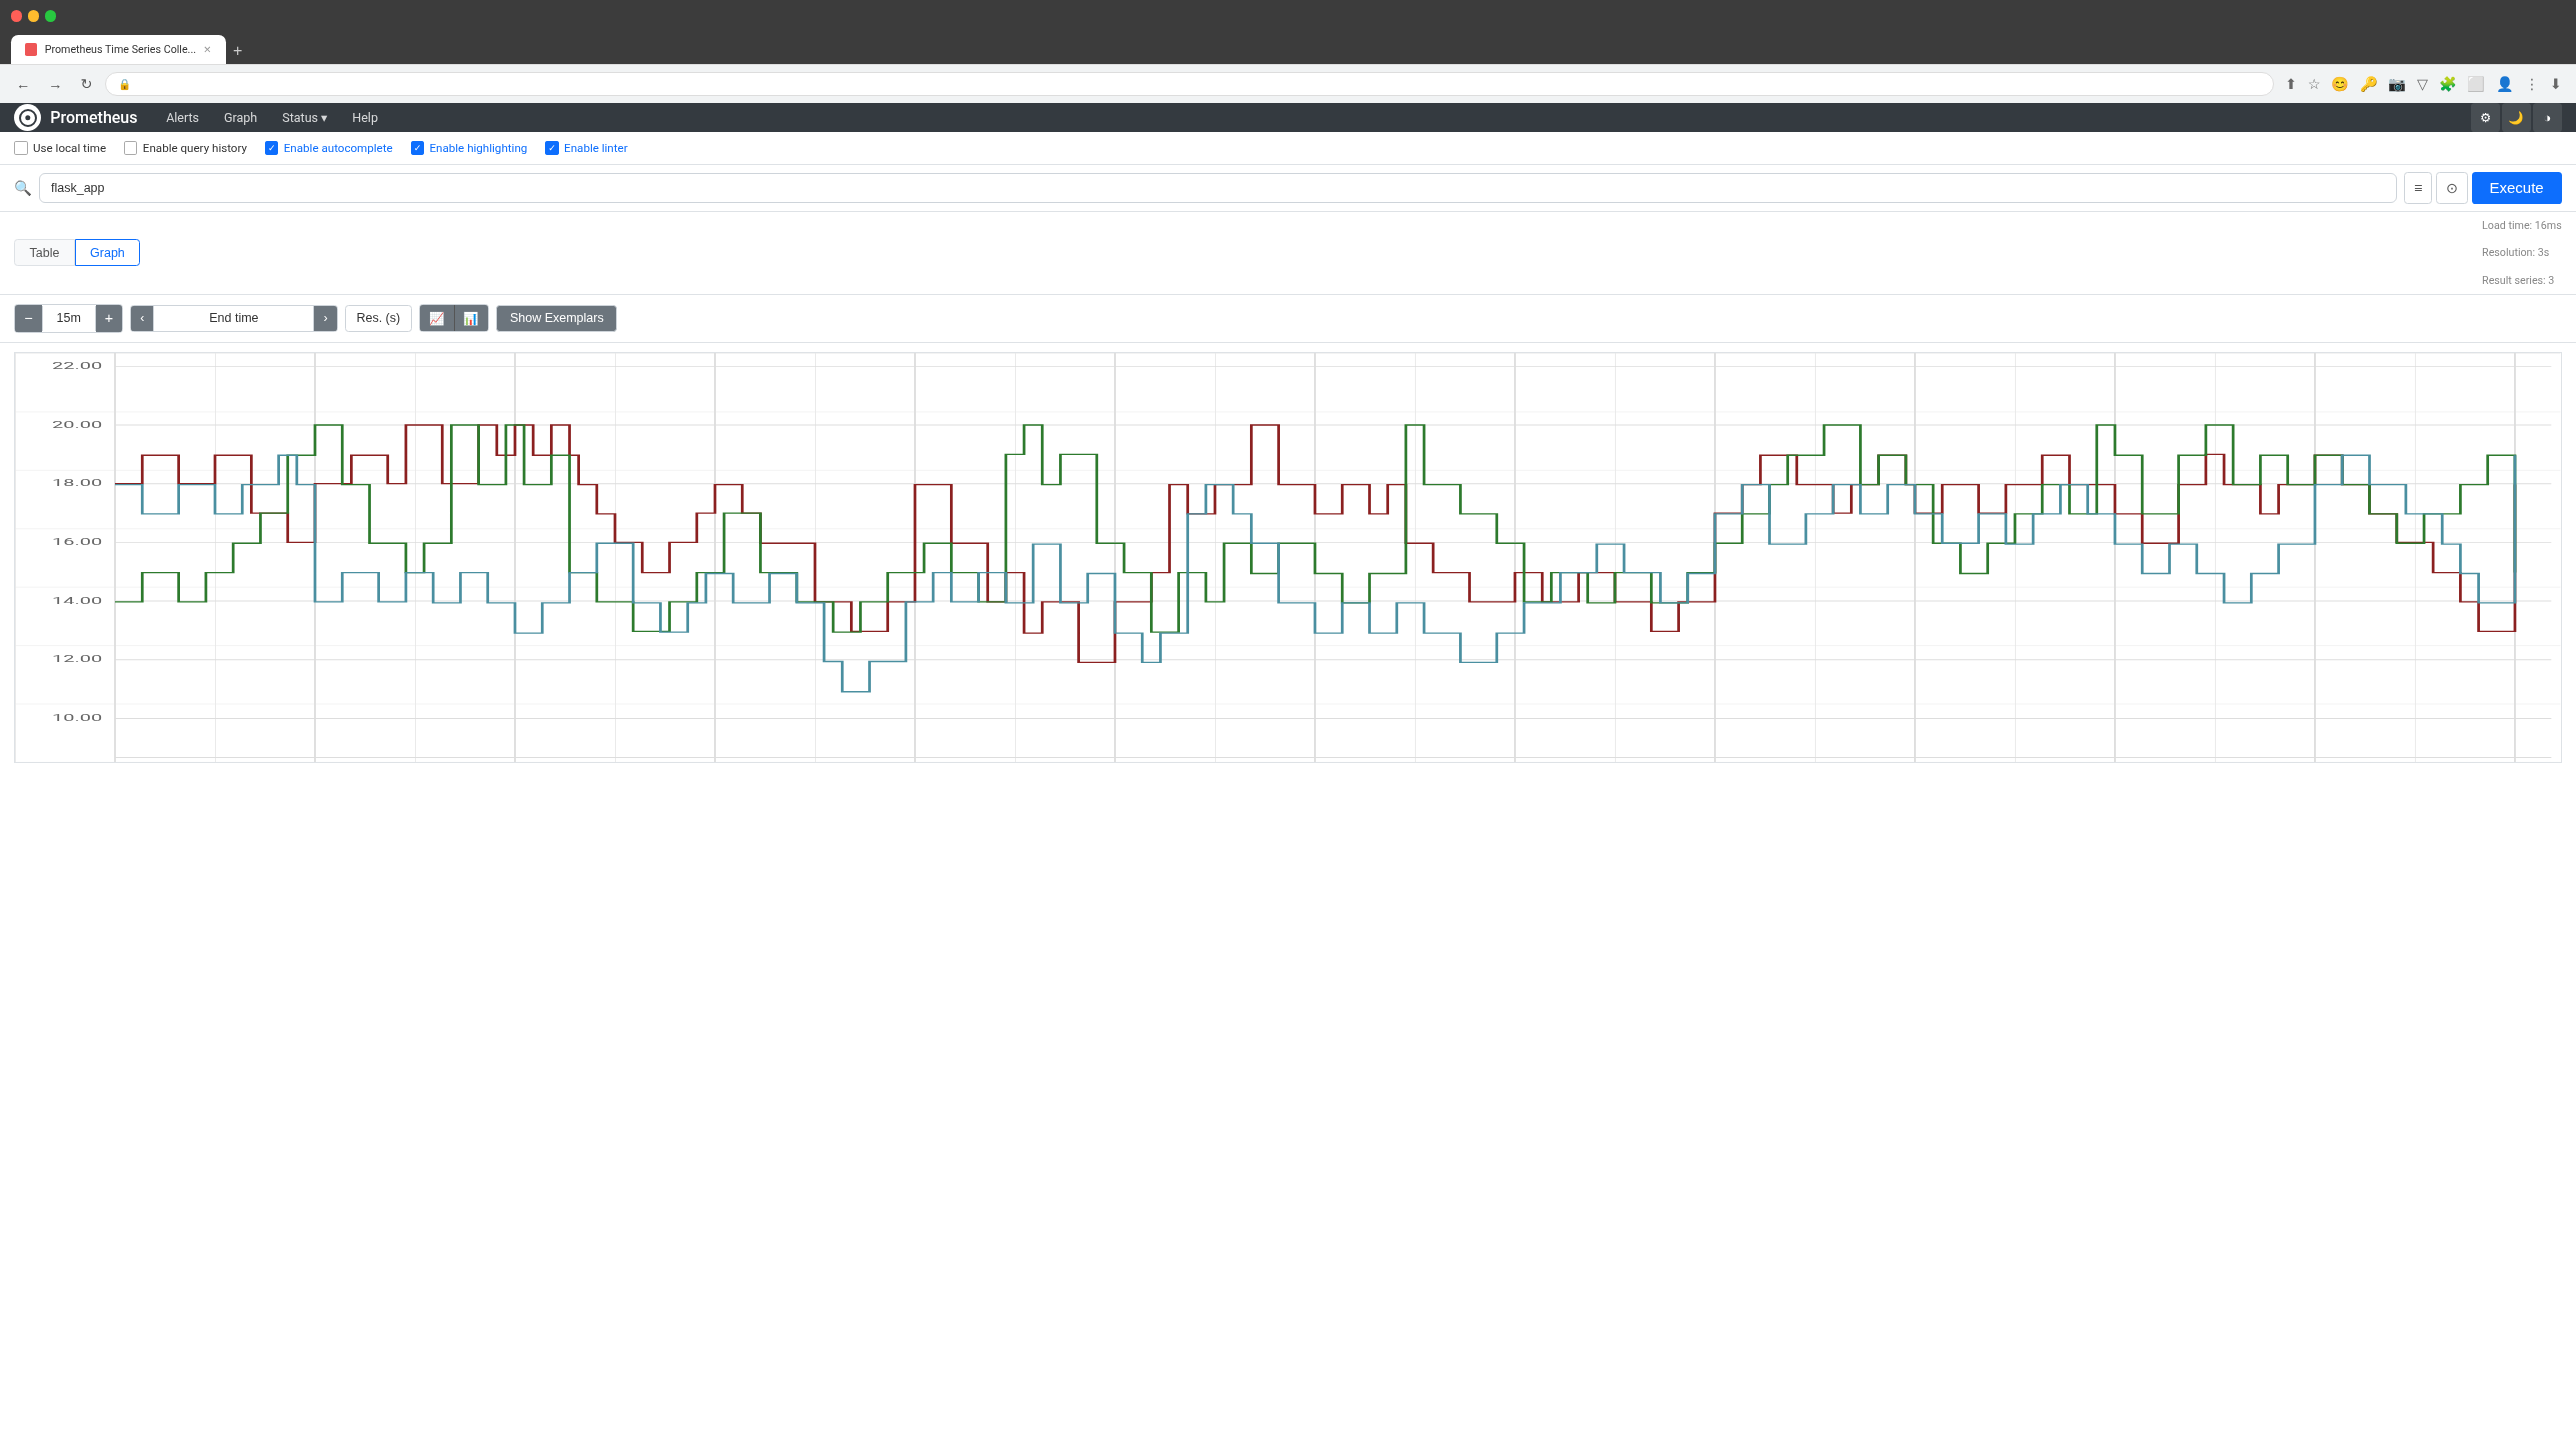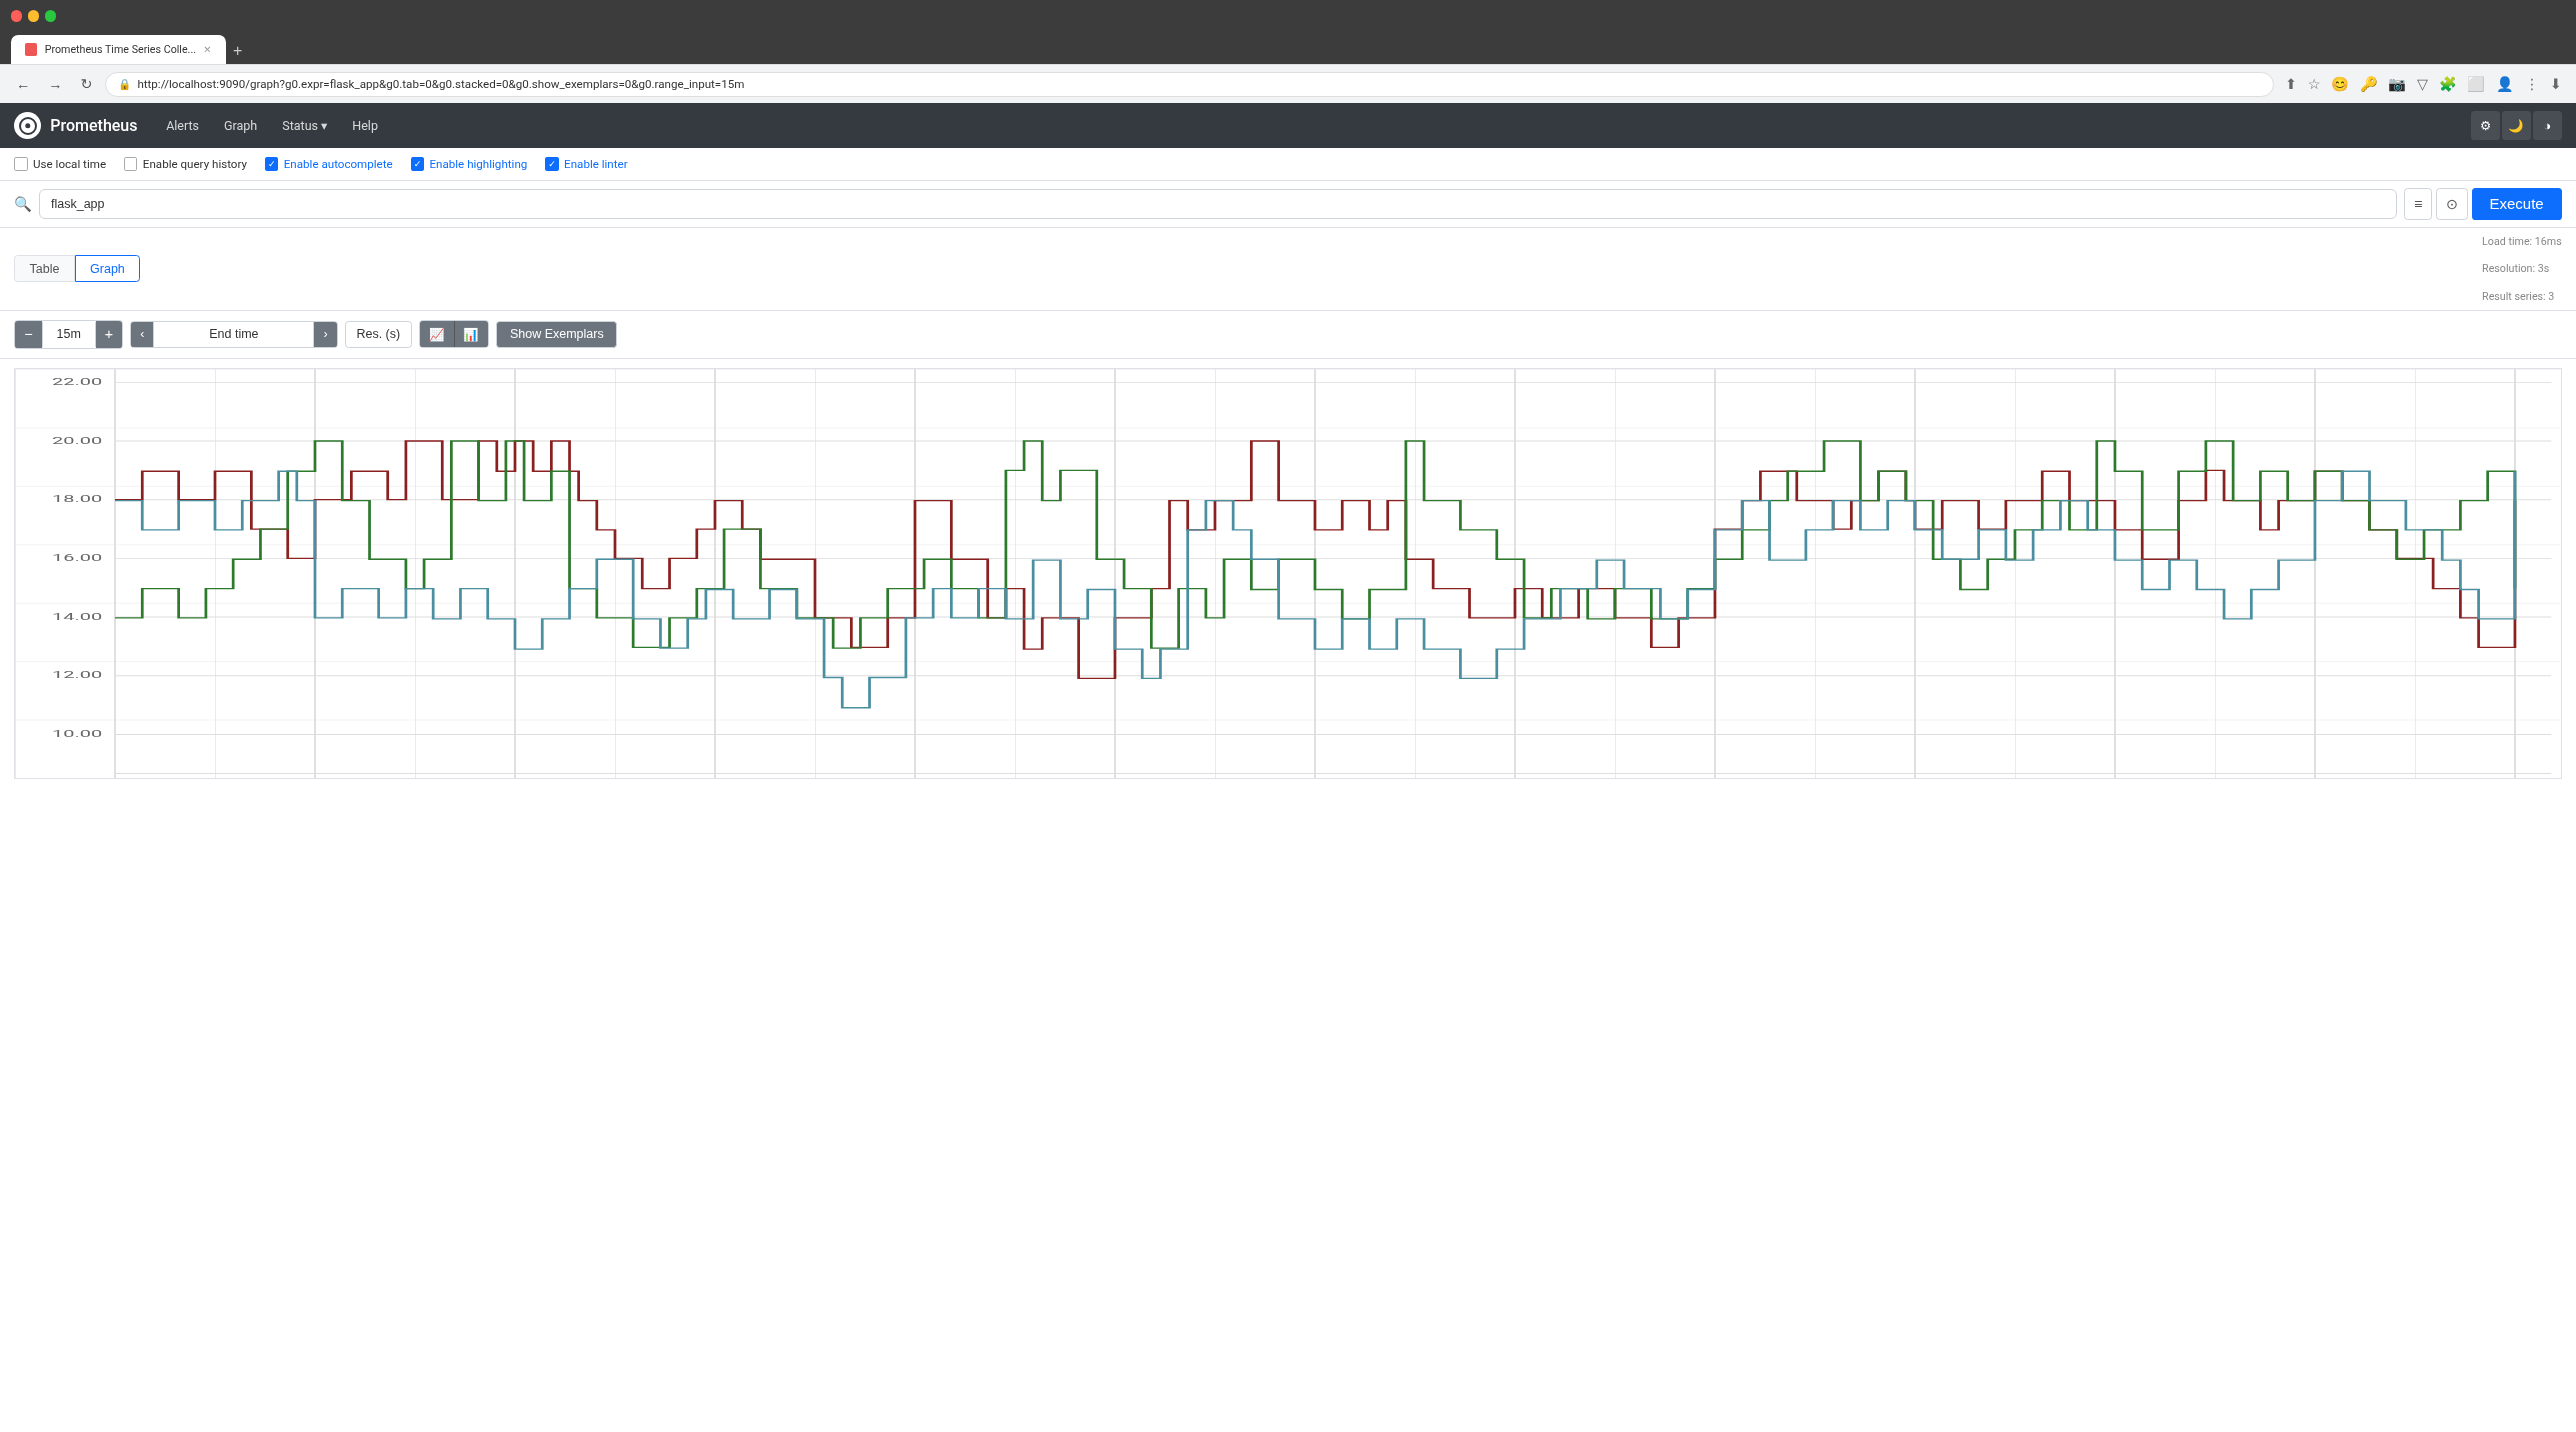--- a/index.html
+++ b/index.html
@@ -24,21 +24,21 @@
     .url-bar { flex: 1; background: #fff; border: 0.9px solid #ddd; border-radius: 18px; padding: 4.5px 12.5px; font-size: 11.6px; color: #333; display: flex; align-items: center; gap: 5.4px; }
     .url-lock { color: #666; font-size: 10.7px; }
     .url-text { flex: 1; color: #333; font-size: 11.6px; }
     .nav-icons { display: flex; gap: 3.6px; }
     .nav-icon { color: #666; font-size: 14.3px; cursor: pointer; padding: 3.6px; }
 
     
     .app { width: 100%; }
 
     
-    .top-nav { background: #343a40; color: #fff; display: flex; align-items: center; padding: 0 14.3px; height: 45px; }
+    .top-nav { background: #343a40; color: #fff; display: flex; align-items: center; padding: 0 14.3px; height: 29px; }
     .nav-logo { display: flex; align-items: center; gap: 9px; margin-right: 18px; }
     .logo-icon { width: 27px; height: 27px; background: #fff; border-radius: 50%; display: flex; align-items: center; justify-content: center; }
     .logo-inner { width: 18px; height: 18px; border-radius: 50%; border: 2.7px solid #343a40; background: transparent; position: relative; }
     .logo-inner::after { content: ''; position: absolute; top: 50%; left: 50%; transform: translate(-50%, -50%); width: 5.4px; height: 5.4px; background: #343a40; border-radius: 50%; }
     .nav-brand { font-size: 16px; font-weight: 500; }
     .nav-links { display: flex; gap: 3.6px; }
     .nav-link { color: rgba(255,255,255,0.8); text-decoration: none; padding: 7.2px 10.7px; border-radius: 3.6px; font-size: 12.5px; cursor: pointer; }
     .nav-link.dropdown::after { content: ' ▾'; }
     .nav-spacer { flex: 1; }
     .nav-theme-btns { display: flex; gap: 1.8px; }
@@ -107,21 +107,20 @@
       <span class="tab-close">✕</span>
     </div>
     <button class="tab-new">+</button>
   </div>
   <div class="browser-nav">
     <button class="nav-btn">←</button>
     <button class="nav-btn">→</button>
     <button class="nav-btn">↻</button>
     <div class="url-bar">
       <span class="url-lock">🔒</span>
-      <span class="url-text">http://localhost:9090/graph?g0.expr=flask_app&amp;g0.tab=0&amp;g0.stacked=0&amp;g0.show_exemplars=0&amp;g0.range_input=15m</span>
     </div>
     <div class="nav-icons">
       <span class="nav-icon">⬆</span>
       <span class="nav-icon">☆</span>
       <span class="nav-icon">😊</span>
       <span class="nav-icon">🔑</span>
       <span class="nav-icon">📷</span>
       <span class="nav-icon">▽</span>
       <span class="nav-icon">🧩</span>
       <span class="nav-icon">⬜</span>

